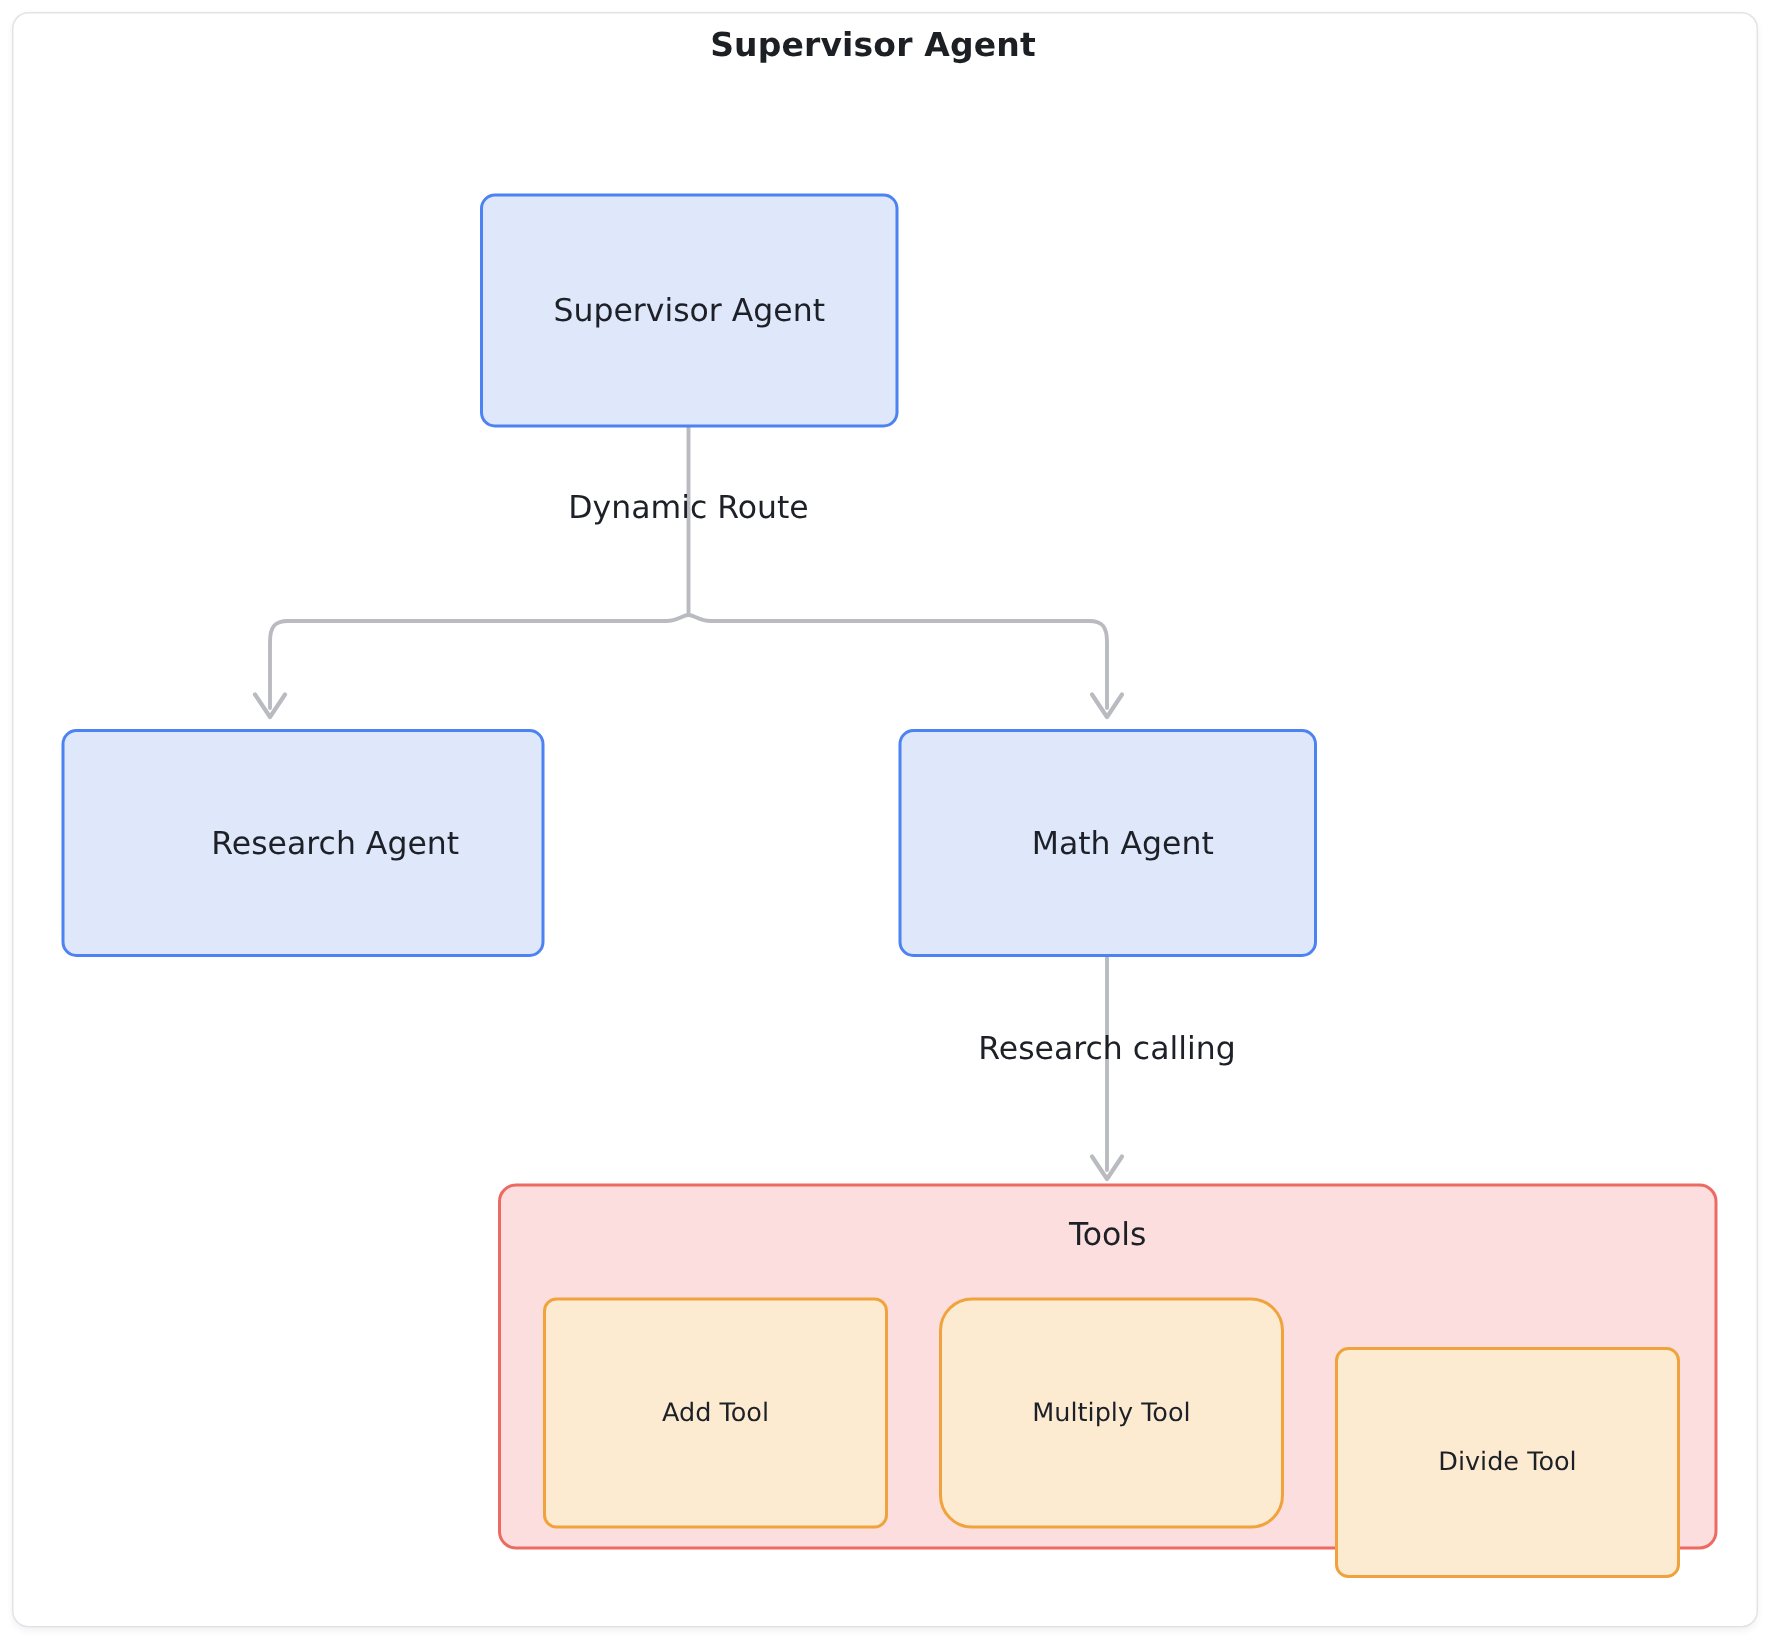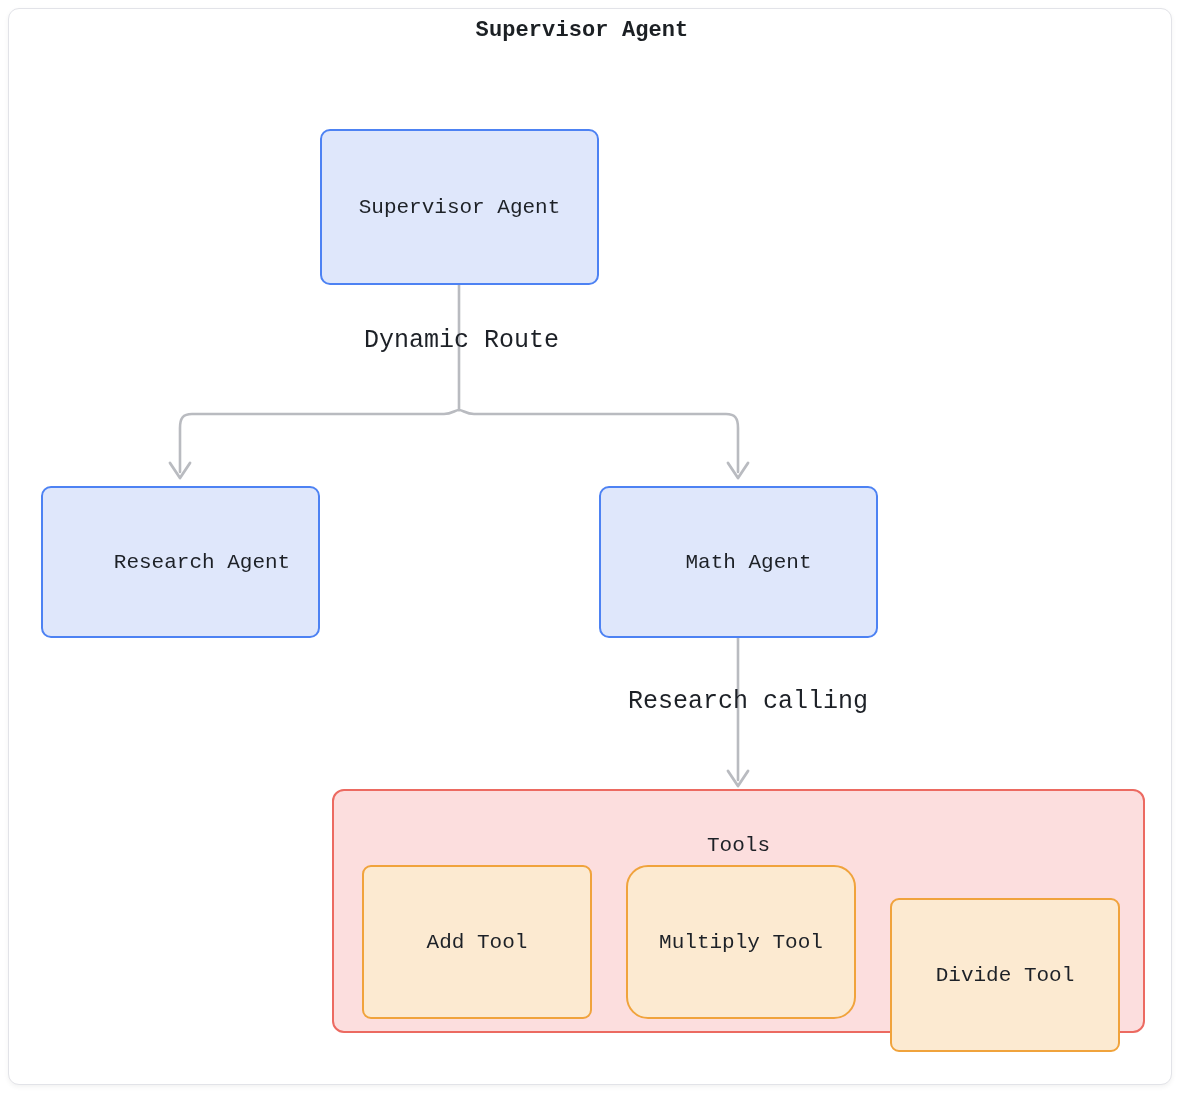--- a/index.html
+++ b/index.html
@@ -10,21 +10,20 @@
   body {
     font-family: "DejaVu Sans", "Liberation Sans", sans-serif;
     -webkit-font-smoothing: antialiased;
   }
   #canvas {
     position: relative;
     width: 1184px;
     height: 1096px;
     overflow: hidden;
     background: #ffffff;
-    font-family: Liberation Mono, monospace;
   }
 
   
   .outer-frame {
     position: absolute;
     left: 8px;
     top: 8px;
     width: 1164px;
     height: 1077px;
     box-sizing: border-box;
@@ -82,38 +81,37 @@
     border-radius: 12px;
   }
   .cluster-label {
     position: absolute;
     left: 0;
     top: 20px;
     width: 100%;
     text-align: center;
     font-size: 21px;
     color: #1d2127;
-    margin-top: 23px;
   }
   .node-tool {
     background: #fcead1;
     border: 2.5px solid #f0a33c;
     color: #1d2127;
-    font-size: 21px;
+    font-size: 17px;
     border-radius: 9px;
   }
 
   
   .edge-label {
     position: absolute;
-    font-size: 25px;
+    font-size: 21px;
     color: #1d2127;
     background: transparent;
     white-space: nowrap;
-    text-align: right;
+    text-align: center;
   }
 </style>
 </head>
 <body>
 
 <div id="canvas">
 
   <div class="outer-frame"></div>
 
   <div class="frame-title">Supervisor Agent</div>
@@ -137,21 +135,21 @@
       <path d="M 728,771 L 738,786 L 748,771" stroke-width="2.8"></path>
     </g>
   </svg>
 
   <div class="node node-agent" style="left:320px; top:129px; width:279px; height:156px;">
     <span>Supervisor Agent</span>
   </div>
 
   <div class="edge-label" style="left:359px; top:326px; width:200px;">Dynamic Route</div>
 
-  <div class="node node-agent" style="left:41px; top:486px; width:279px; height:152px;padding-left:43px;">
+  <div class="node node-agent" style="left:41px; top:486px; width:322px; height:152px;padding-left:43px;">
     <span>Research Agent</span>
   </div>
 
   <div class="node node-agent" style="left:599px; top:486px; width:279px; height:152px;padding-left:20px;">
     <span>Math Agent</span>
   </div>
 
   <div class="edge-label" style="left:628px; top:687px; width:220px;">Research calling</div>
 
   <div class="cluster-tools" style="left:332px; top:789px; width:813px; height:244px;">

